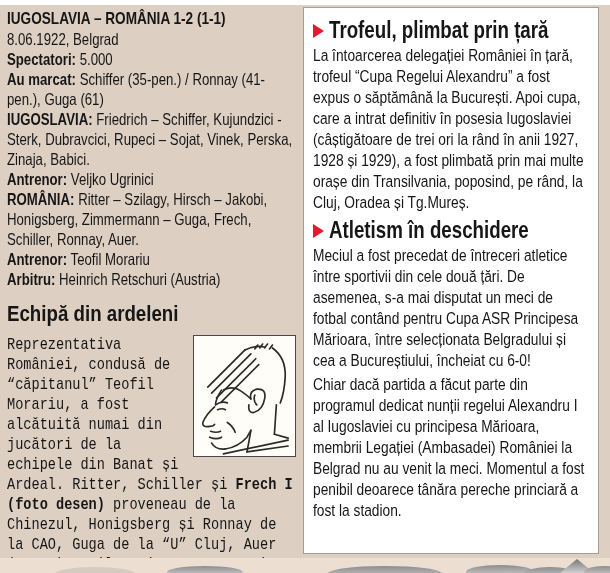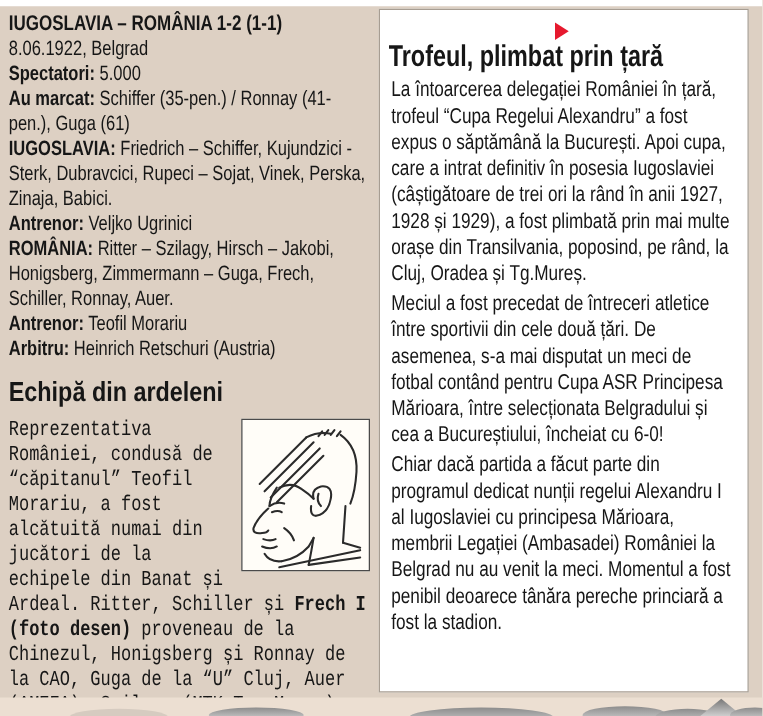--- a/index.html
+++ b/index.html
@@ -49,21 +49,20 @@
     background:#ffffff;border:1px solid var(--panel,#a79d92);
     box-sizing:border-box;
     padding:6px 8px 4px 9px;
     overflow:hidden;
   }
   .sec-heading{
     display:flex;align-items:center;
     font-size:24px;line-height:27px;font-weight:bold;
     margin:2px 0 2px 0;
     white-space:nowrap;
-    flex-direction:column;
   }
   .tri{
     width:0;height:0;flex:0 0 auto;
     border-top:7px solid transparent;
     border-bottom:7px solid transparent;
     border-left:11px solid var(--red,#e6192e);
     margin-right:5px;margin-top:2px;
   }
   .sec-heading .ht{display:inline-block;transform:scaleX(0.78);transform-origin:0 0;}
   .sec-body{
@@ -157,20 +156,24 @@
 
     <div class="section">
       <div class="sec-heading">
         <span class="tri"></span>
         <span class="ht">Trofeul, plimbat prin țară</span>
       </div>
       <div class="sec-body cond">La întoarcerea delegației României în țară, trofeul “Cupa Regelui Alexandru” a fost expus o săptămână la București. Apoi cupa, care a intrat definitiv în posesia Iugoslaviei (câștigătoare de trei ori la rând în anii 1927, 1928 și 1929), a fost plimbată prin mai multe orașe din Transilvania, poposind, pe rând, la Cluj, Oradea și Tg.Mureș.</div>
     </div>
 
     <div class="section">
+      <div class="sec-heading">
+        <span class="tri"></span>
+        <span class="ht">Atletism în deschidere</span>
+      </div>
       <div class="sec-body cond">Meciul a fost precedat de întreceri atletice între sportivii din cele două țări. De asemenea, s-a mai disputat un meci de fotbal contând pentru Cupa ASR Principesa Mărioara, între selecționata Belgradului și cea a Bucureștiului, încheiat cu 6-0!</div>
     </div>
 
     <div class="section">
       <div class="sec-body cond">Chiar dacă partida a făcut parte din programul dedicat nunții regelui Alexandru I al Iugoslaviei cu principesa Mărioara, membrii Legației (Ambasadei) României la Belgrad nu au venit la meci. Momentul a fost penibil deoarece tânăra pereche princiară a fost la stadion.</div>
     </div>
 
   </div>
 
   <div class="deco-strip">

